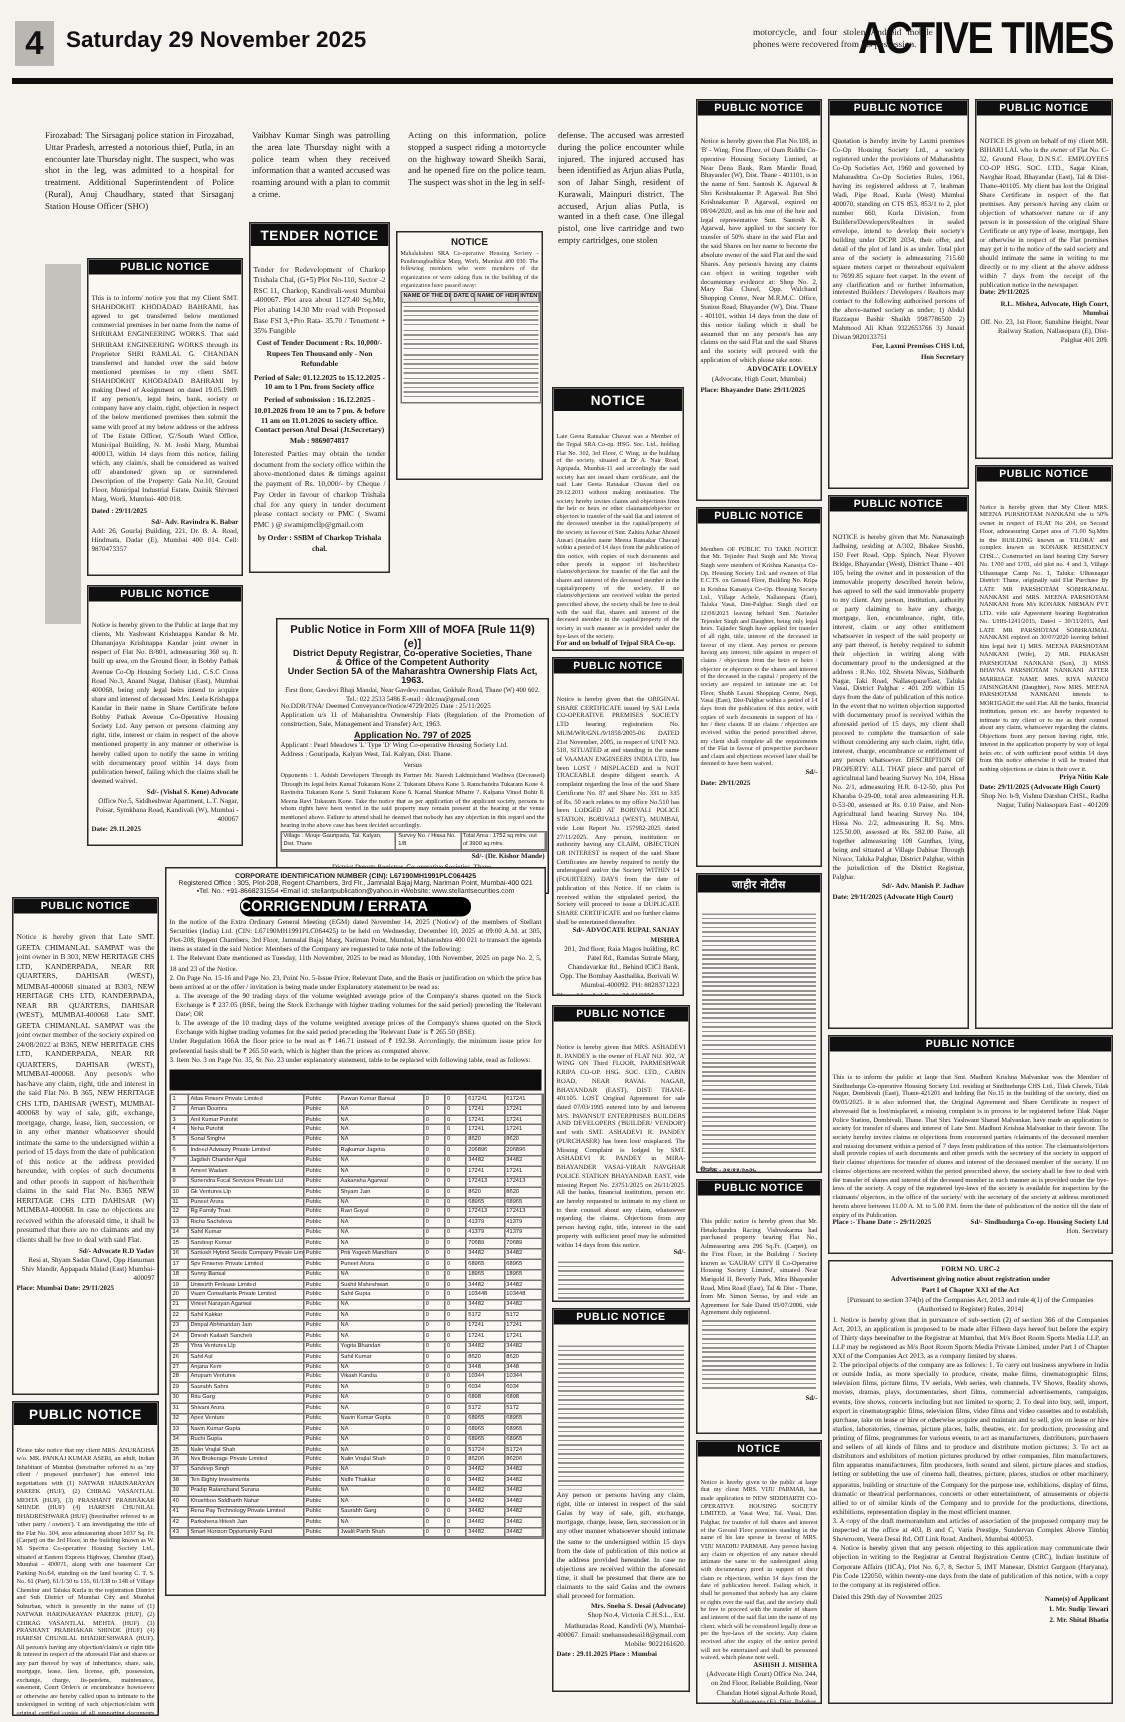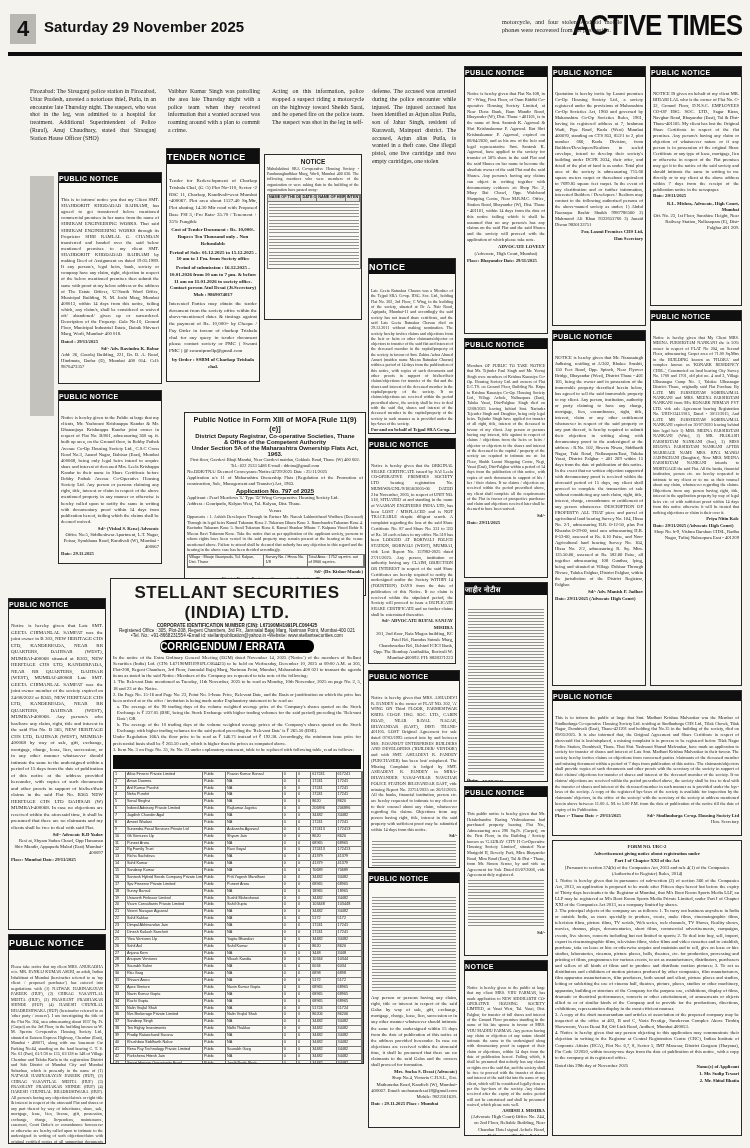--- a/index.html
+++ b/index.html
@@ -11,21 +11,21 @@
   .hdr-date{position:absolute;left:44px;top:18px;font:bold 15px "Liberation Sans",sans-serif;color:#111;}
   .hdr-mast{position:absolute;right:8px;top:10px;font:bold 26px "Liberation Sans",sans-serif;
             letter-spacing:-1px;color:#0d0d0d;transform:scaleY(1.15);}
   .hdr-rule{position:absolute;left:8px;top:52px;width:734px;height:4px;background:#0d0d0d;}
   
   .headline{position:absolute;left:22px;top:58px;width:470px;text-align:center;
             font:bold 24px/1.05 "Liberation Serif",serif;color:#0d0d0d;}
   .acol{position:absolute;font:5.9px/1.32 "Liberation Serif",serif;text-align:justify;overflow:hidden;}
   
   .nbox{position:absolute;border:1px solid #2a2a2a;background:#faf8f3;overflow:hidden;padding:2px;box-sizing:border-box;}
-  .band{background:#0f0f0f;color:#fff;font:bold 7px "Liberation Sans",sans-serif;
+  .band{background:#0f0f0f;color:#fff;text-align:center;font:bold 7px "Liberation Sans",sans-serif;
         padding:1.5px 0;margin:-2px -2px 14px -2px;letter-spacing:.4px;}
   .band.big{font-size:9px;padding:2.5px 0;}
   .plainhead{text-align:center;font:bold 6.5px "Liberation Sans",sans-serif;margin:1px 0;}
   .tx{font:4.7px/1.3 "Liberation Serif",serif;text-align:justify;}
   .sg{font:bold 4.7px/1.3 "Liberation Serif",serif;text-align:right;margin-top:1px;}
   .sgc{font:4.7px/1.3 "Liberation Serif",serif;text-align:center;margin-top:1px;}
   .blur{background:repeating-linear-gradient(to bottom,rgba(45,45,45,.5) 0 1px,transparent 1px 3px);margin:2px 1px;}
   .grayad{position:absolute;background:#c4c2bd;}
   
   .tline{font:5px/1.35 "Liberation Serif",serif;text-align:justify;margin-bottom:2px;}
@@ -267,21 +267,20 @@
       <div class="tx">Dated this 29th day of November 2025</div>
       <div>
         <div class="sg">Name(s) of Applicant</div>
         <div class="sg">1. Mr. Sudip Tewari</div>
         <div class="sg">2. Mr. Shital Bhatia</div>
       </div>
     </div>
   </div>
 
   <div class="nbox" style="left:110px;top:578px;width:254px;height:486px;">
-    <div class="st-title">STELLANT SECURITIES (INDIA) LTD.</div>
     <div class="st-cin">CORPORATE IDENTIFICATION NUMBER (CIN): L67190MH1991PLC064425</div>
     <div class="st-reg">Registered Office : 305, Plot-208, Regent Chambers, 3rd Flr., Jamnalal Bajaj Marg, Nariman Point, Mumbai-400 021</div>
     <div class="st-reg">•Tel. No.: +91-8668231554  •Email id: stellantpublication@yahoo.in  •Website: www.stellantsecurities.com</div>
     <div class="st-corr">CORRIGENDUM / ERRATA</div>
     <div class="tx">In the notice of the Extra Ordinary General Meeting (EGM) dated November 14, 2025 ('Notice') of the members of Stellant Securities (India) Ltd. (CIN: L67190MH1991PLC064425) to be held on Wednesday, December 10, 2025 at 09:00 A.M. at 305, Plot-208, Regent Chambers, 3rd Floor, Jamnalal Bajaj Marg, Nariman Point, Mumbai, Maharashtra 400 021 to transact the agenda items as stated in the said Notice: Members of the Company are requested to take note of the following:</div>
     <div class="tx">1. The Relevant Date mentioned as Tuesday, 11th November, 2025 to be read as Monday, 10th November, 2025 on page No. 2, 5, 18 and 23 of the Notice.</div>
     <div class="tx">2. On Page No. 15-16 and Page No. 23, Point No. 5-Issue Price, Relevant Date, and the Basis or justification on which the price has been arrived at or the offer / invitation is being made under Explanatory statement to be read as:</div>
     <div class="tx" style="padding-left:4px">a. The average of the 90 trading days of the volume weighted average price of the Company's shares quoted on the Stock Exchange is ₹ 237.05 (BSE, being the Stock Exchange with higher trading volumes for the said period) preceding the 'Relevant Date'; OR</div>
     <div class="tx" style="padding-left:4px">b. The average of the 10 trading days of the volume weighted average prices of the Company's shares quoted on the Stock Exchange with higher trading volumes for the said period preceding the 'Relevant Date' is ₹ 265.50 (BSE).</div>
     <div class="tx">Under Regulation 166A the floor price to be read as ₹ 146.71 instead of ₹ 192.38. Accordingly, the minimum issue price for preferential basis shall be ₹ 265.50 each, which is higher than the prices as computed above.</div>

